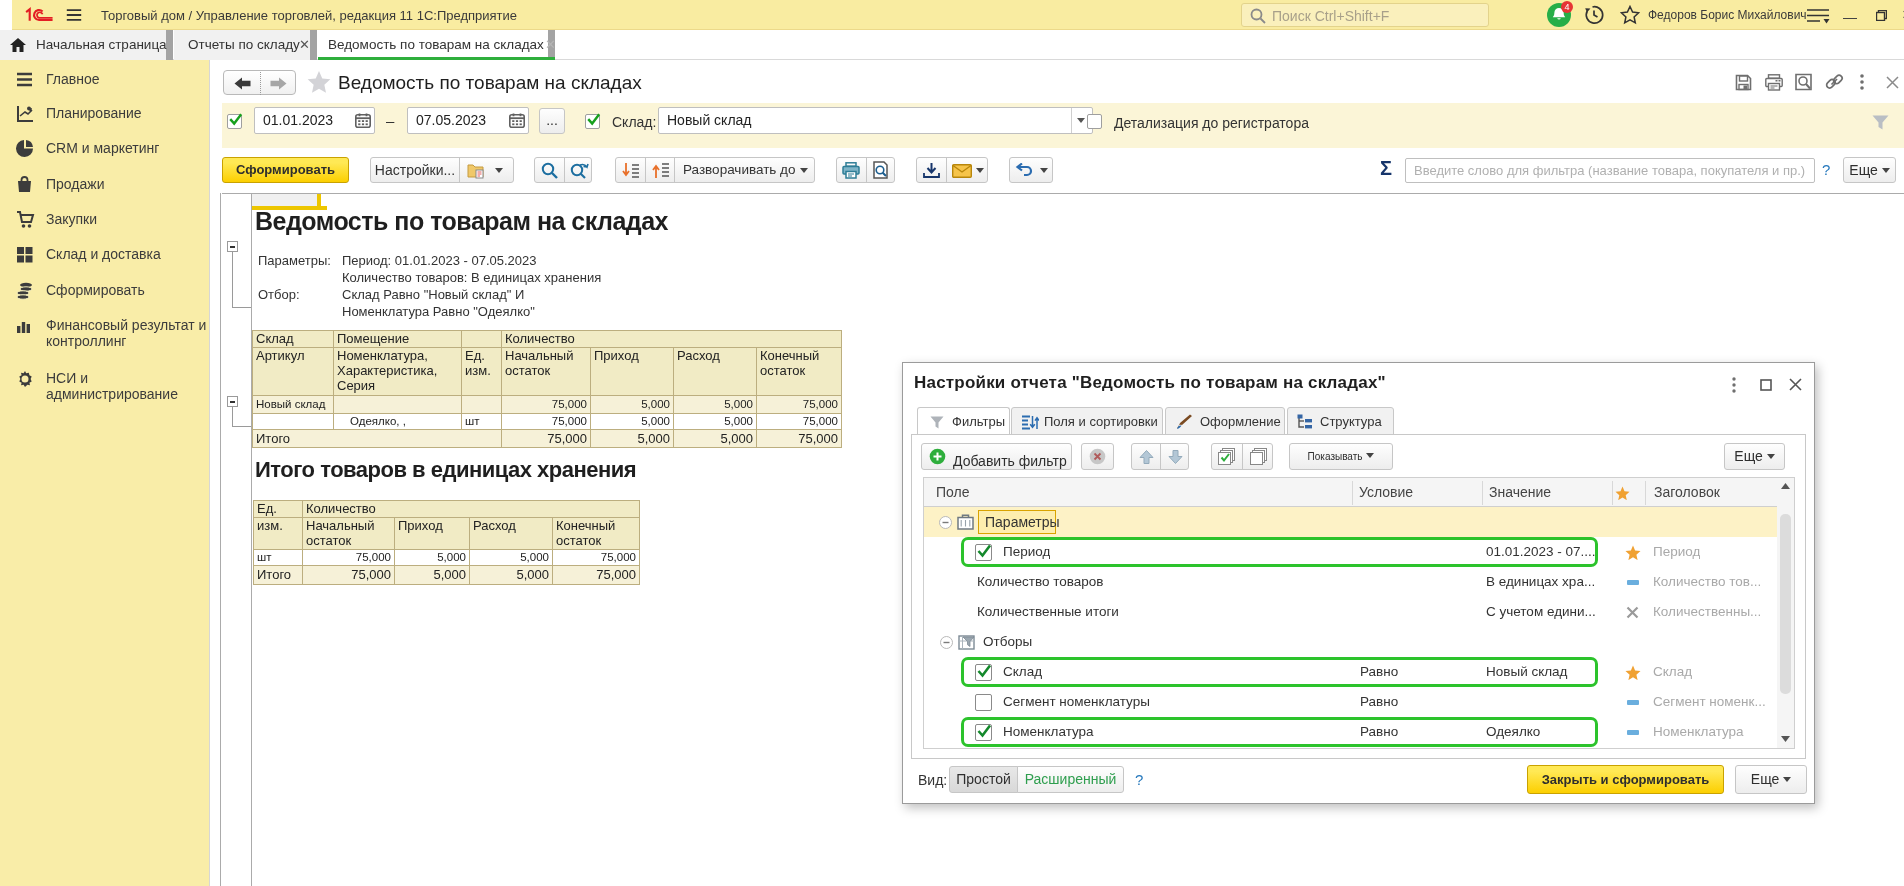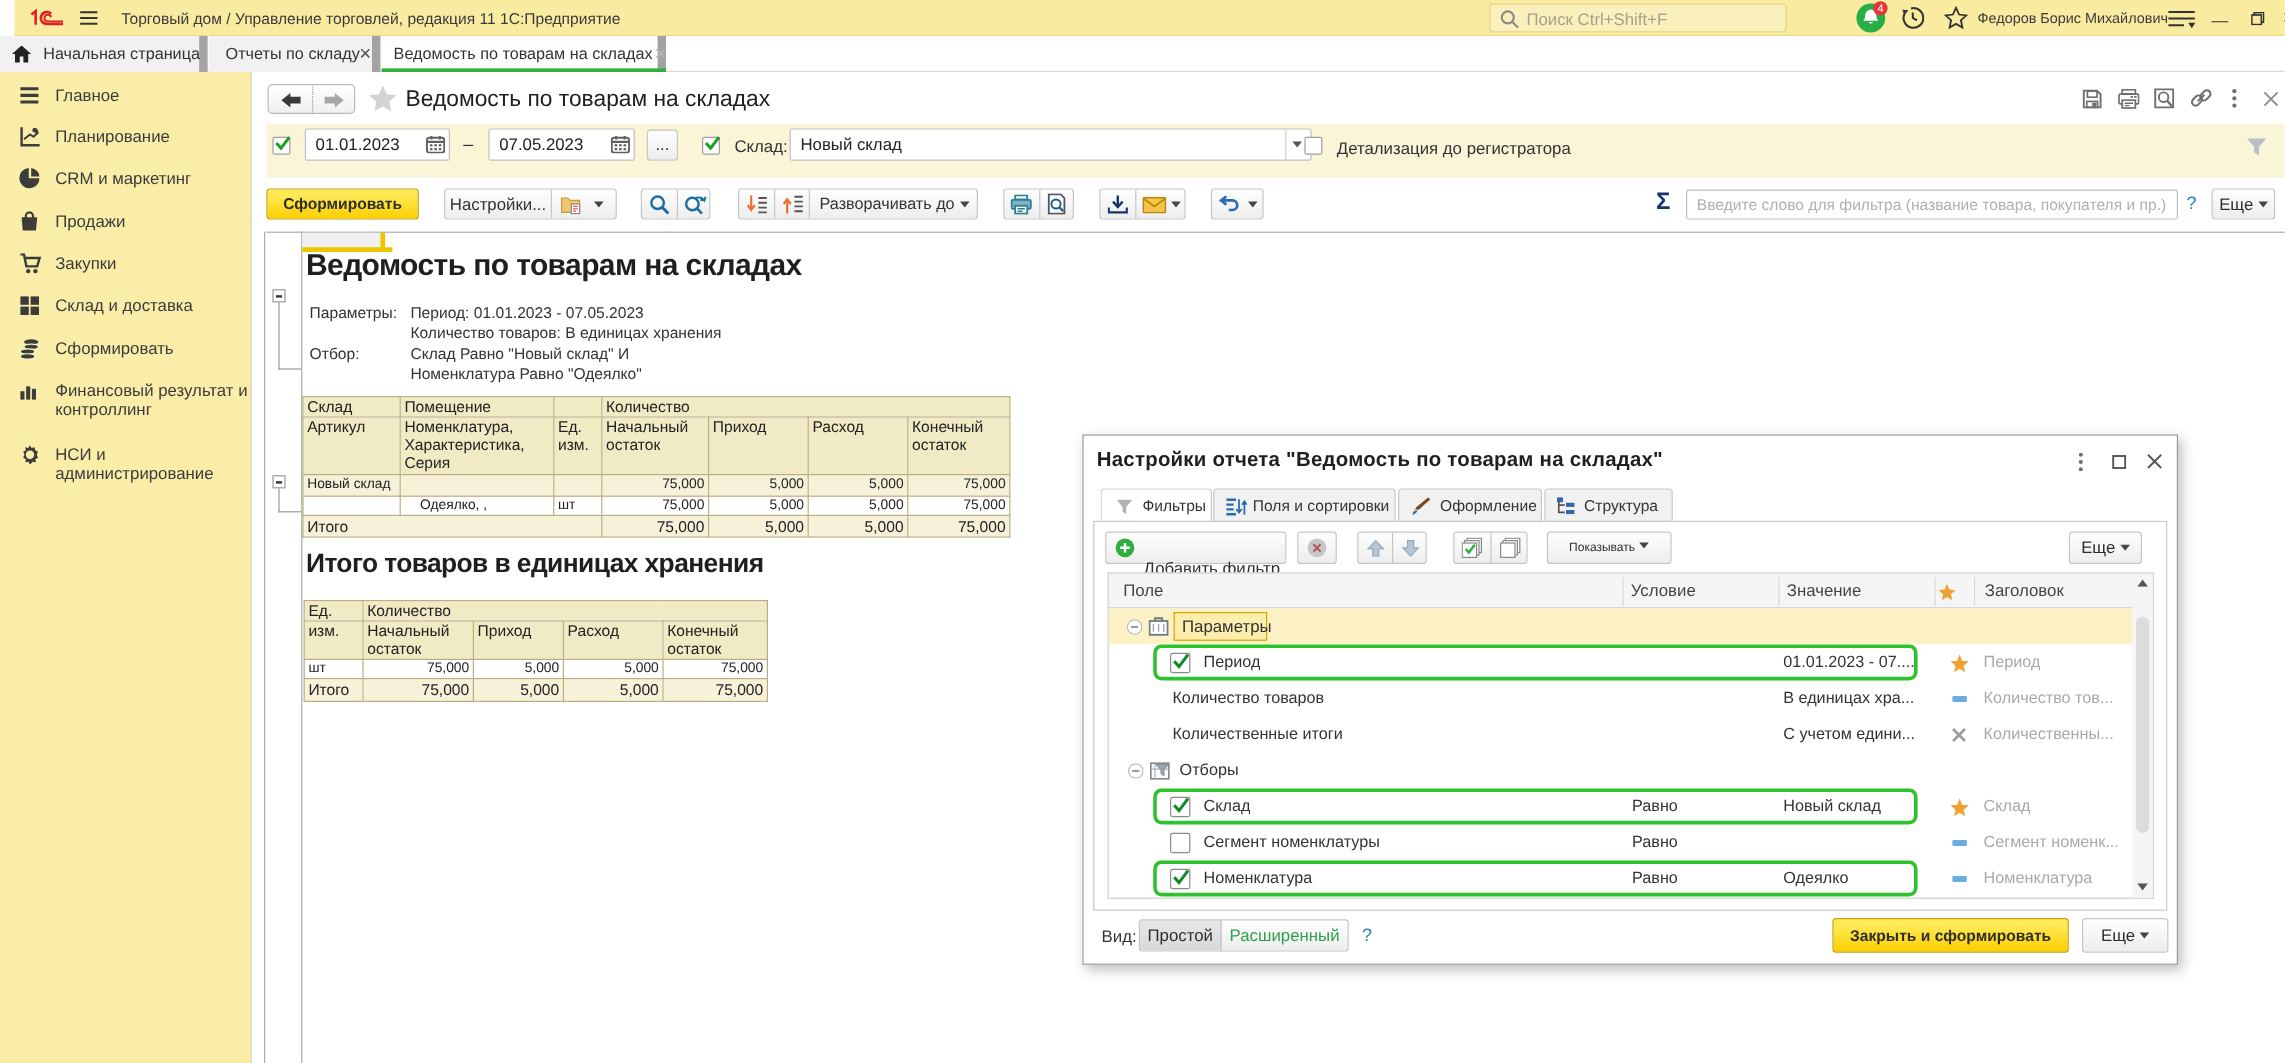--- a/index.html
+++ b/index.html
@@ -536,21 +536,21 @@
     <span style="position:absolute;left:32px;top:6px">Структура</span>
   </div>
 
   <div id="dlgpage"></div>
 
   <div class="btn" style="left:18px;top:80px;width:151px;height:27px">
     <svg width="17" height="17" viewBox="0 0 17 17" style="position:absolute;left:7px;top:4px">
           <circle cx="8.5" cy="8.5" r="7.8" fill="#2eae3c"></circle>
           <path d="M8.5 4.5 v8 M4.5 8.5 h8" stroke="#fff" stroke-width="2"></path>
         </svg>
-    <span style="position:absolute;left:31px;top:21px;font-size:14px">Добавить фильтр</span>
+    <span style="position:absolute;left:31px;top:9px;font-size:14px">Добавить фильтр</span>
   </div>
   <div class="btn" style="left:178px;top:80px;width:33px;height:27px">
     <svg width="17" height="17" viewBox="0 0 17 17" style="position:absolute;left:7px;top:4px">
           <circle cx="8.5" cy="8.5" r="7.8" fill="#c7c7c7"></circle>
           <path d="M5.5 5.5 l6 6 m0-6 l-6 6" stroke="#b05b5b" stroke-width="1.8"></path>
         </svg>
   </div>
   <div class="grp" style="left:228px;top:80px;width:58px;height:27px">
     <svg width="15" height="14" viewBox="0 0 15 14" style="position:absolute;left:7px;top:6px">
           <path d="M7.5 0.5 l6.5 7 h-4 v6 h-5 v-6 h-4 z" fill="#b3c7d6" stroke="#93aabb" stroke-width="1"></path>

